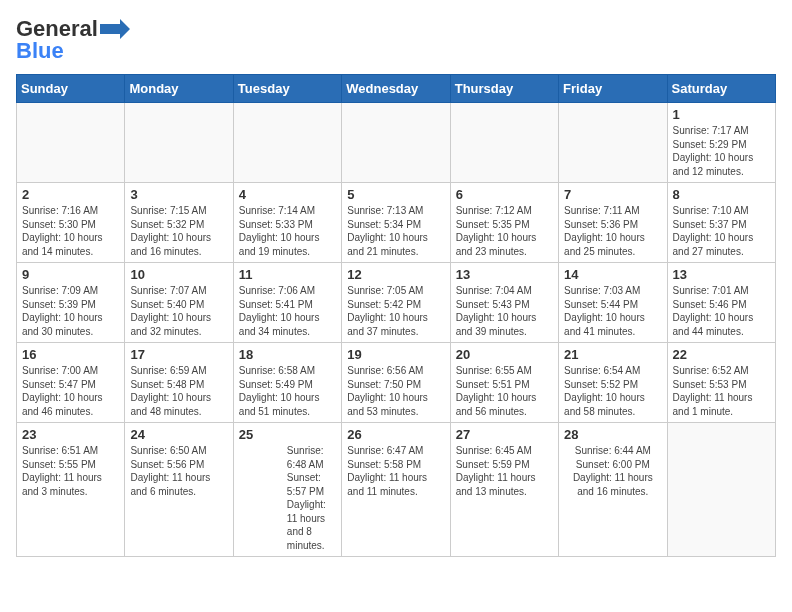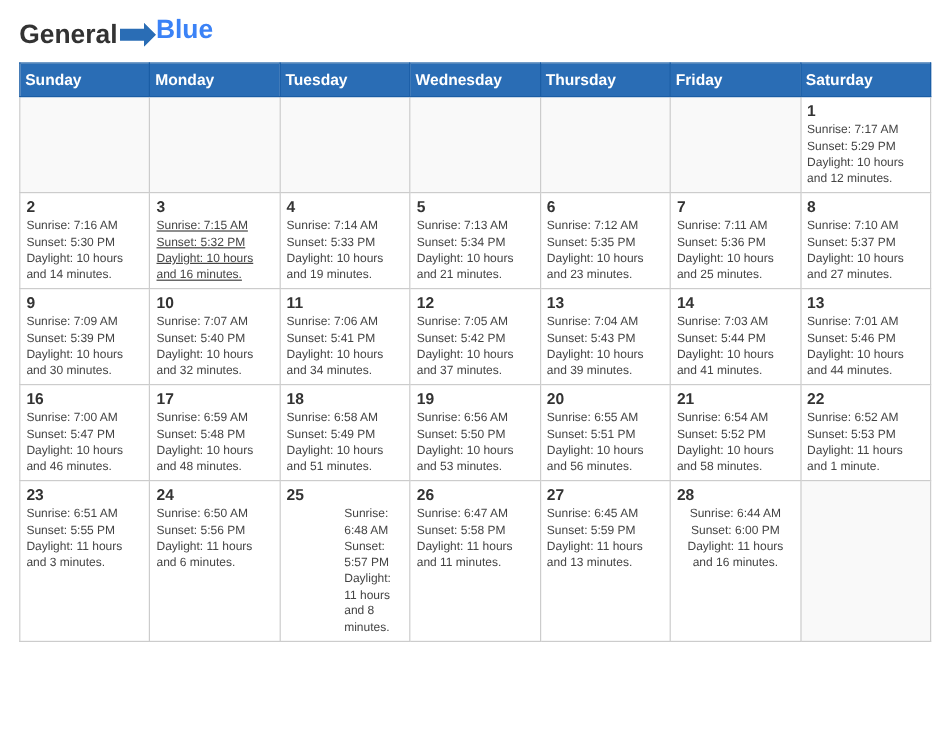--- a/index.html
+++ b/index.html
@@ -11,21 +11,21 @@
       padding: 16px;
     }
     .header-area {
       display: flex;
       justify-content: space-between;
       align-items: flex-start;
       margin-bottom: 10px;
     }
     .logo {
       display: flex;
-      flex-direction: row;
+      flex-direction: column;
       align-items: flex-start;
     }
     .title-area {
       text-align: right;
     }
     .calendar-title {
       font-size: 36px;
       font-weight: bold;
       color: #333;
     }
@@ -123,21 +123,21 @@
       <tr>
         <td>
           <span class="day-number">2</span>
           <div class="day-info" style="white-space: pre-line;">Sunrise: 7:16 AM
 Sunset: 5:30 PM
 Daylight: 10 hours
 and 14 minutes.</div>
         </td>
         <td>
           <span class="day-number">3</span>
-          <div class="day-info" style="white-space: pre-line; text-decoration: underline;">Sunrise: 7:15 AM
+          <div class="day-info" style="white-space: pre-line;">Sunrise: 7:15 AM
 Sunset: 5:32 PM
 Daylight: 10 hours
 and 16 minutes.</div>
         </td>
         <td>
           <span class="day-number">4</span>
           <div class="day-info" style="white-space: pre-line;">Sunrise: 7:14 AM
 Sunset: 5:33 PM
 Daylight: 10 hours
 and 19 minutes.</div>
@@ -240,21 +240,21 @@
         <td>
           <span class="day-number">18</span>
           <div class="day-info" style="white-space: pre-line;">Sunrise: 6:58 AM
 Sunset: 5:49 PM
 Daylight: 10 hours
 and 51 minutes.</div>
         </td>
         <td>
           <span class="day-number">19</span>
           <div class="day-info" style="white-space: pre-line;">Sunrise: 6:56 AM
-Sunset: 5:50 PM
+Sunset: 7:50 PM
 Daylight: 10 hours
 and 53 minutes.</div>
         </td>
         <td>
           <span class="day-number">20</span>
           <div class="day-info" style="white-space: pre-line;">Sunrise: 6:55 AM
 Sunset: 5:51 PM
 Daylight: 10 hours
 and 56 minutes.</div>
         </td>

